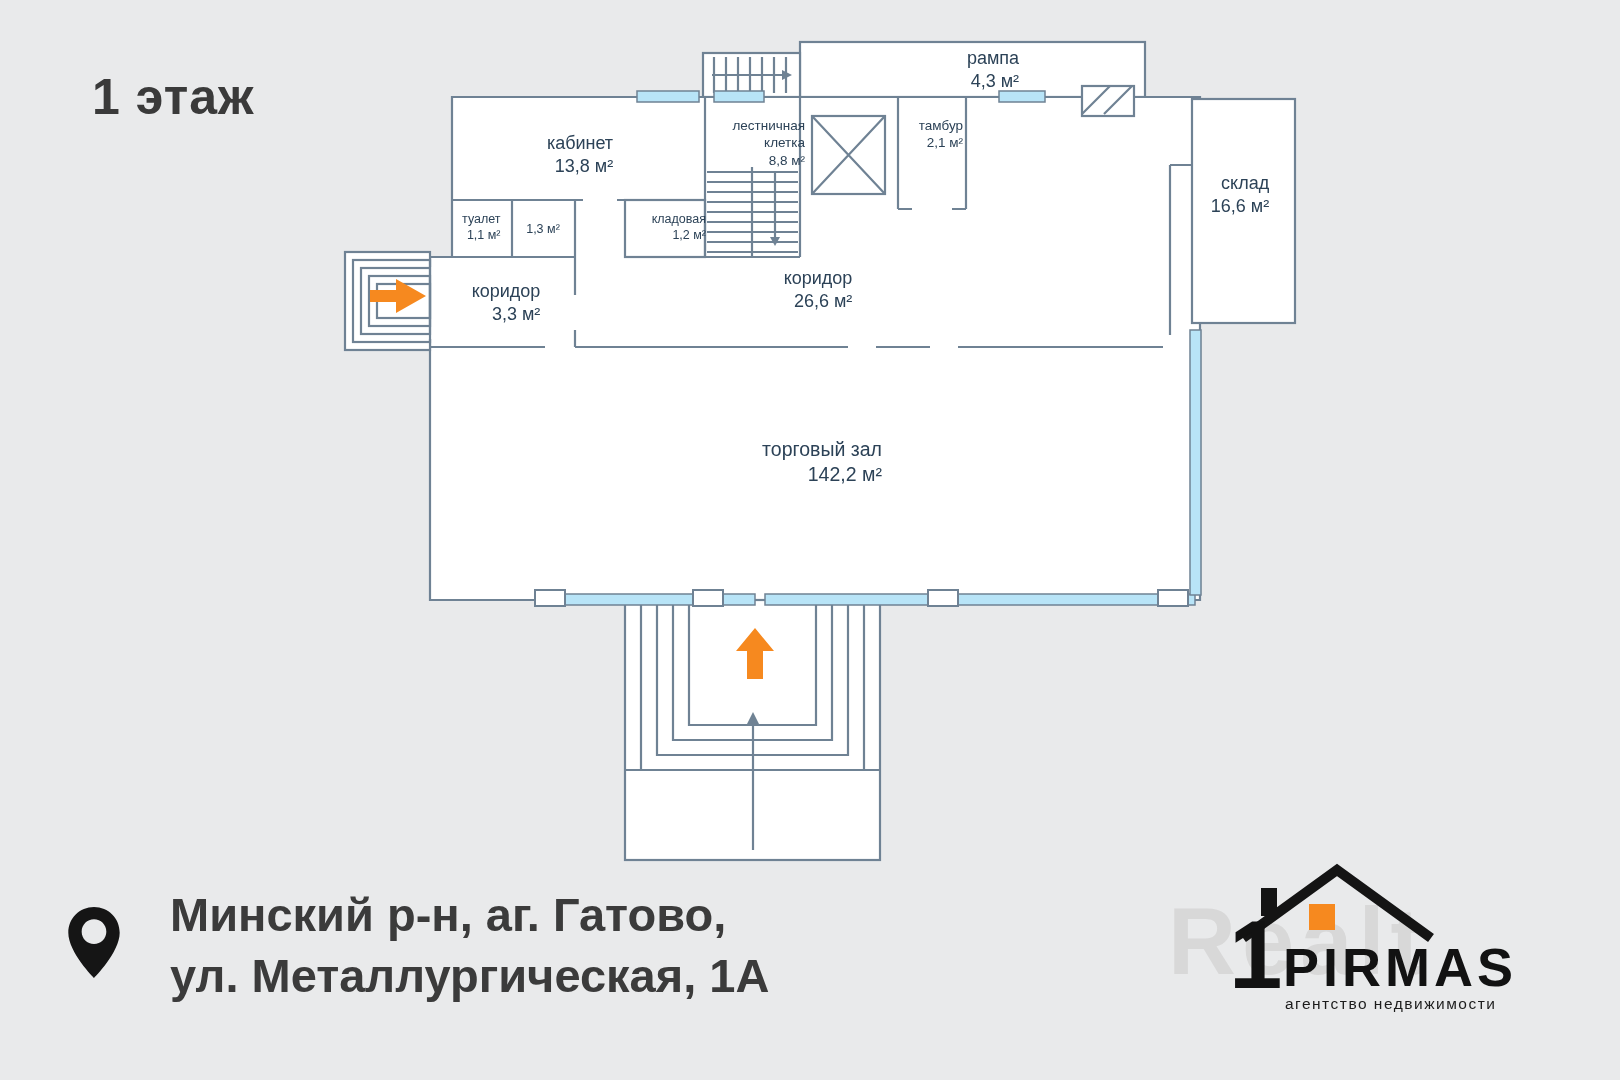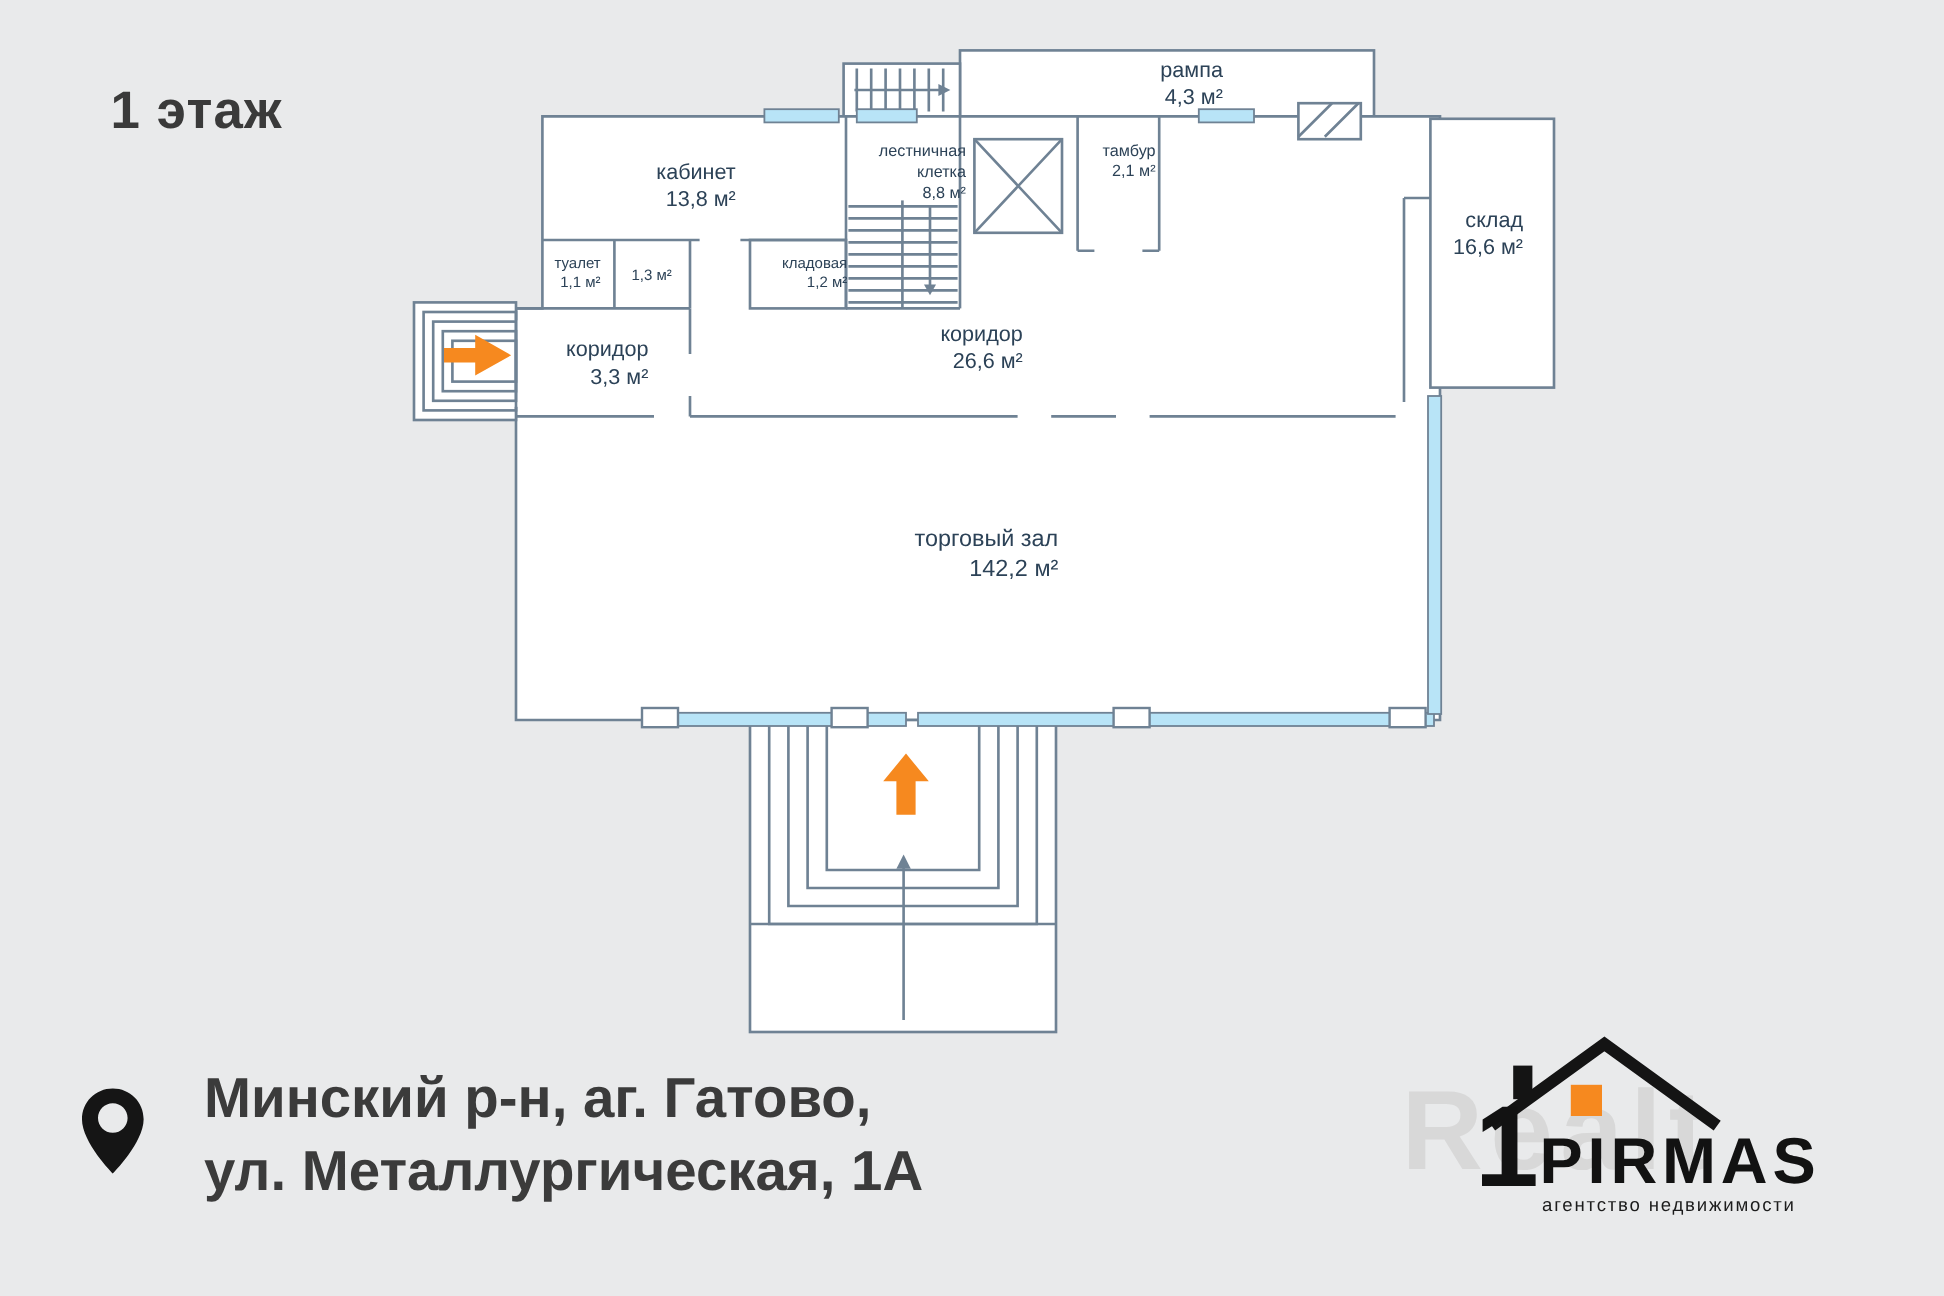--- a/index.html
+++ b/index.html
@@ -3,21 +3,21 @@
 <meta charset="utf-8">
 <style>
   * { margin:0; padding:0; box-sizing:border-box; }
   body { background:#cfcfcf; font-family:"Liberation Sans", sans-serif; }
   .canvas {
     position:relative; width:1620px; height:1080px;
     background:#e9eaeb; overflow:hidden; margin:0 auto;
   }
   .floor-title {
     position:absolute; left:92px; top:68px;
-    font-size:44px; font-weight:800; color:#3a3a3a; letter-spacing:1px;
+    font-size:50px; font-weight:800; color:#3a3a3a; letter-spacing:1px;
   }
   .plan { position:absolute; left:0; top:0; width:1620px; height:1080px; }
   .plan svg { position:absolute; left:0; top:0; }
   .room-label {
     position:absolute; transform:translate(-50%,-50%);
     text-align:right; color:#2c4257; line-height:1.28; z-index:5;
   }
   .room-label .nm, .room-label .ar { display:block; }
   .sz-lg { font-size:19.5px; }
   .sz-md { font-size:18px; }

